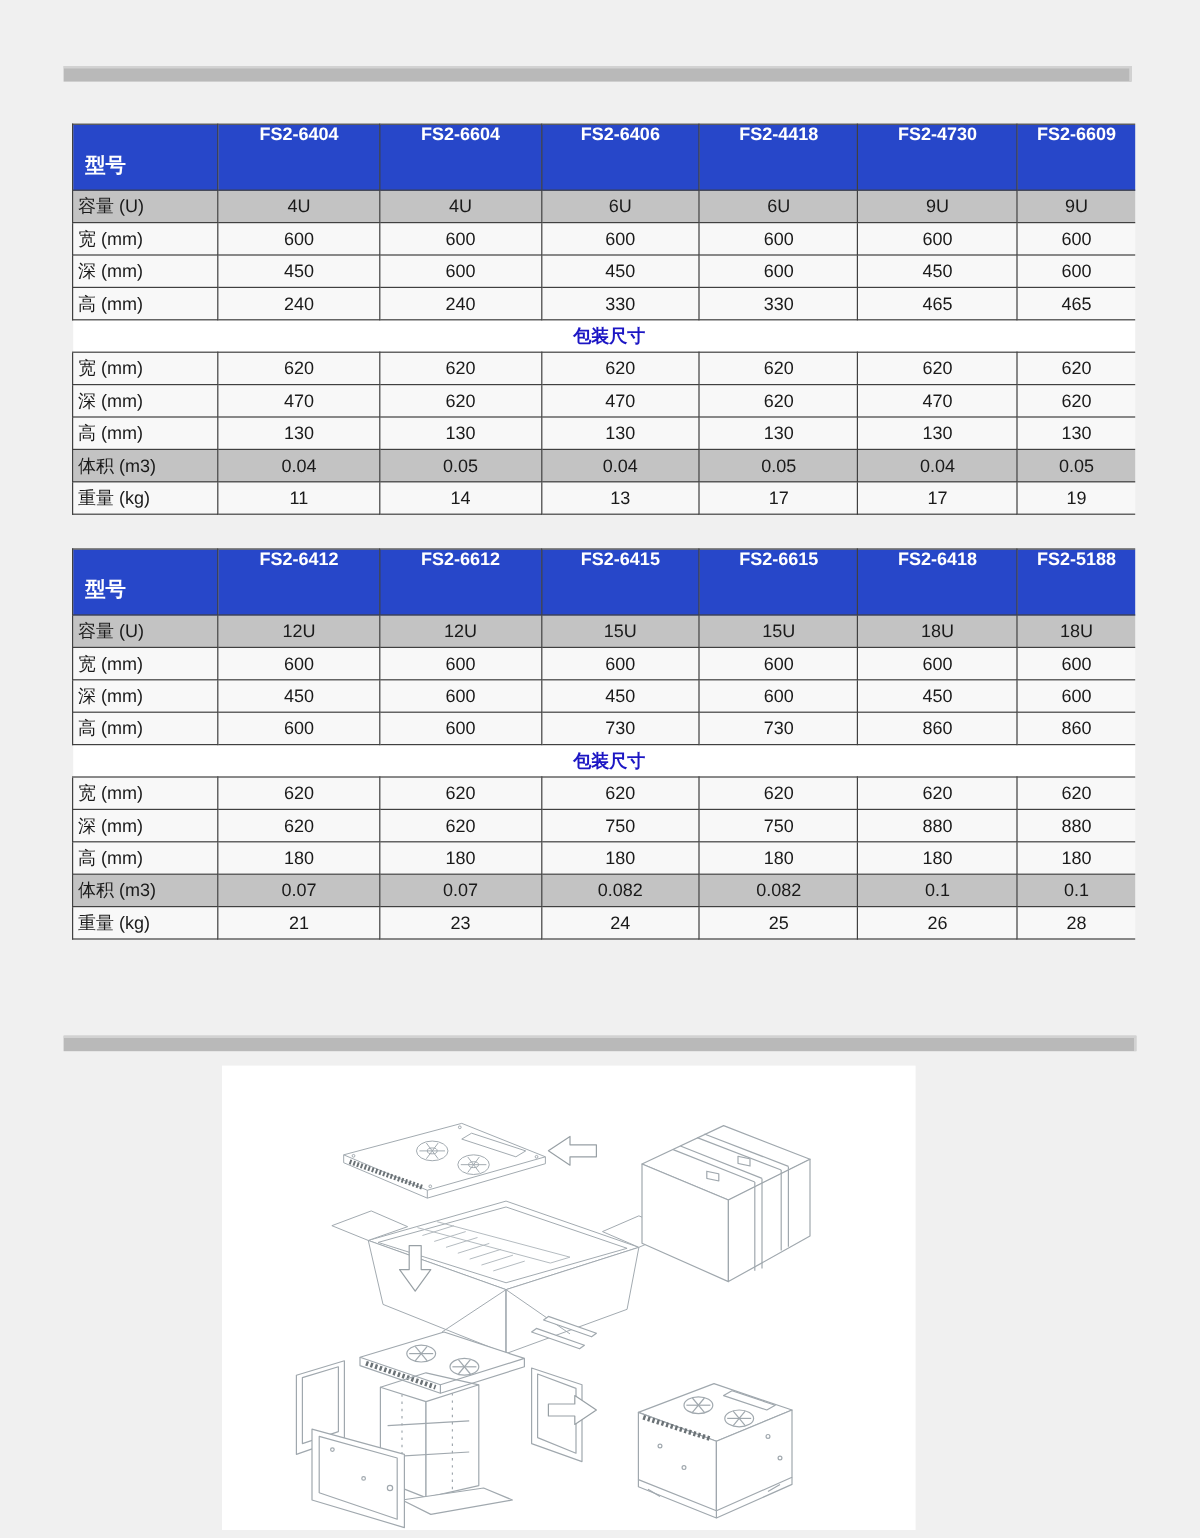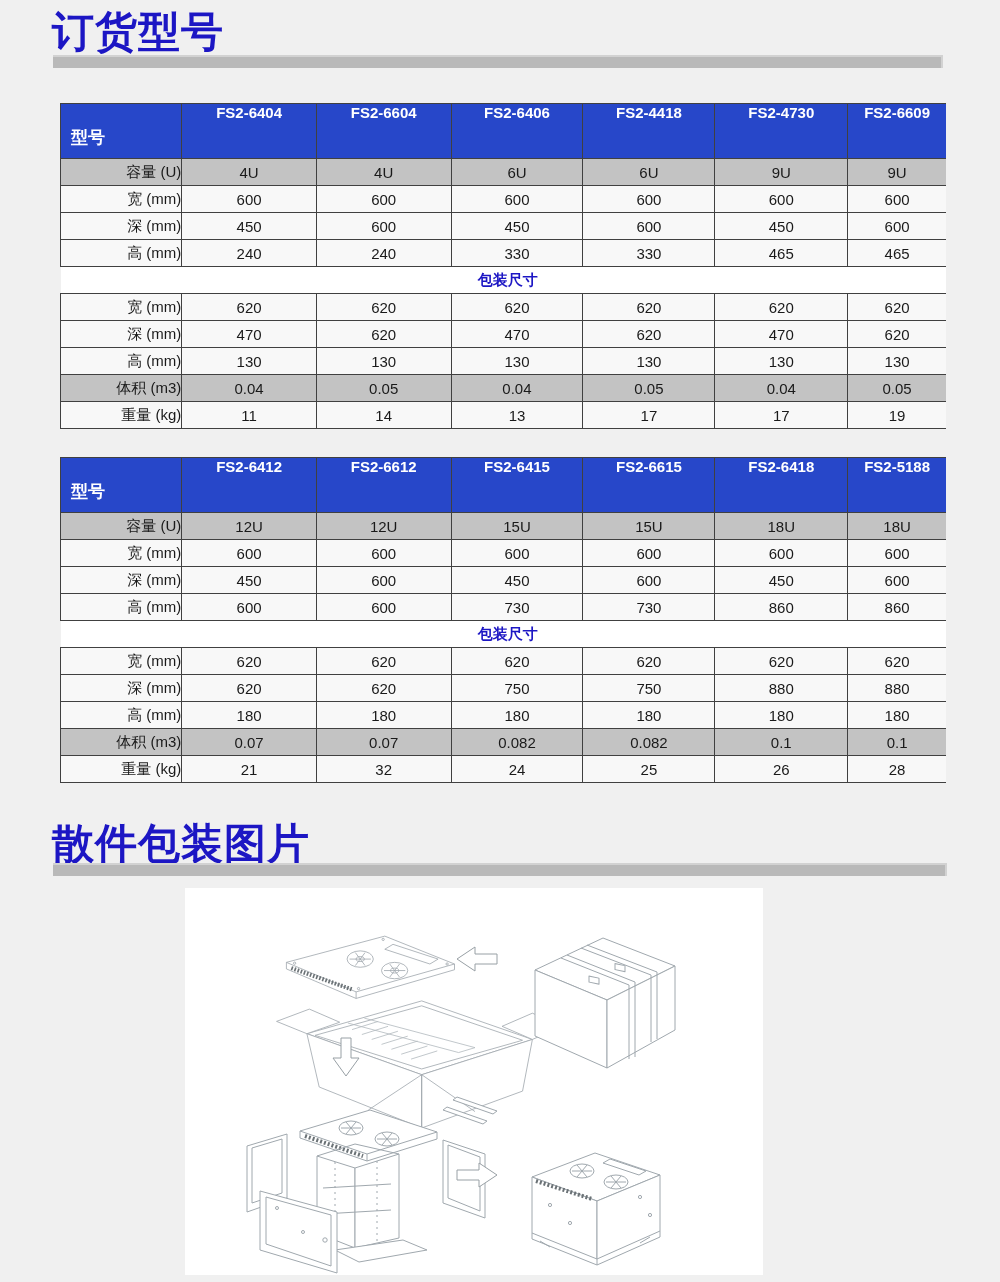--- a/index.html
+++ b/index.html
@@ -39,40 +39,39 @@
   table.spec th:last-child, table.spec td:last-child { border-right:0; }
   table.spec tr.head th {
     background:#2747c9; color:#ffffff; font-weight:bold;
     height:55px; vertical-align:top; padding-top:0;
     text-align:center; font-size:15px;
   }
   table.spec tr.head th.corner {
     text-align:left; vertical-align:bottom;
     padding:0 0 9px 10px; font-size:17px;
   }
-  table.spec td.lbl { text-align:right; padding-left:22px; background:#f8f8f8;margin-left:16px; }
+  table.spec td.lbl { text-align:left; padding-left:4px; background:#f8f8f8;margin-left:16px; }
   table.spec td.val { text-align:center; background:#f8f8f8; }
   table.spec tr.shaded td { background:#c3c3c3; }
   table.spec tr.section-row td {
     background:#ffffff; color:#1c16c4; font-weight:bold;
     text-align:center; padding-left:9px;
     border-left:0; border-right:0;
   }
   .panel {
     position:absolute; left:185px; top:888px;
     width:578px; height:387px; background:#ffffff;
   }
   .panel svg { display:block; }
 </style>
 </head>
 <body>
 
 <div class="page">
 
-  <div id="title1" class="sec-title">订货型号</div>
   <div id="bar1" class="title-bar"></div>
 
   <table id="table1" class="spec">
       <colgroup>
         <col style="width: 13.7%;">
         <col style="width: 15.2%;">
         <col style="width: 15.2%;">
         <col style="width: 14.9%;">
         <col style="width: 14.9%;">
         <col style="width: 15%;">
@@ -270,30 +269,29 @@
           <td class="val">0.07</td>
           <td class="val">0.07</td>
           <td class="val">0.082</td>
           <td class="val">0.082</td>
           <td class="val">0.1</td>
           <td class="val">0.1</td>
         </tr>
         <tr>
           <td class="lbl">重量 (kg)</td>
           <td class="val">21</td>
-          <td class="val">32</td>
+          <td class="val">23</td>
           <td class="val">24</td>
           <td class="val">25</td>
           <td class="val">26</td>
           <td class="val">28</td>
         </tr>
       </tbody>
     </table>
 
-  <div id="title2" class="sec-title">散件包装图片</div>
   <div id="bar2" class="title-bar"></div>
 
   <div class="panel">
     <svg width="578" height="387" viewBox="0 0 578 387" fill="none" stroke="#a0a8ae" stroke-width="1" stroke-linejoin="round">
 
       <g transform="translate(85,35) scale(0.82)">
 
         <polygon points="20,48 140,16 225,50 105,84" fill="#ffffff"></polygon>
         <polyline points="20,48 20,56 105,92 105,84"></polyline>
         <polyline points="225,50 225,57 105,92"></polyline>

